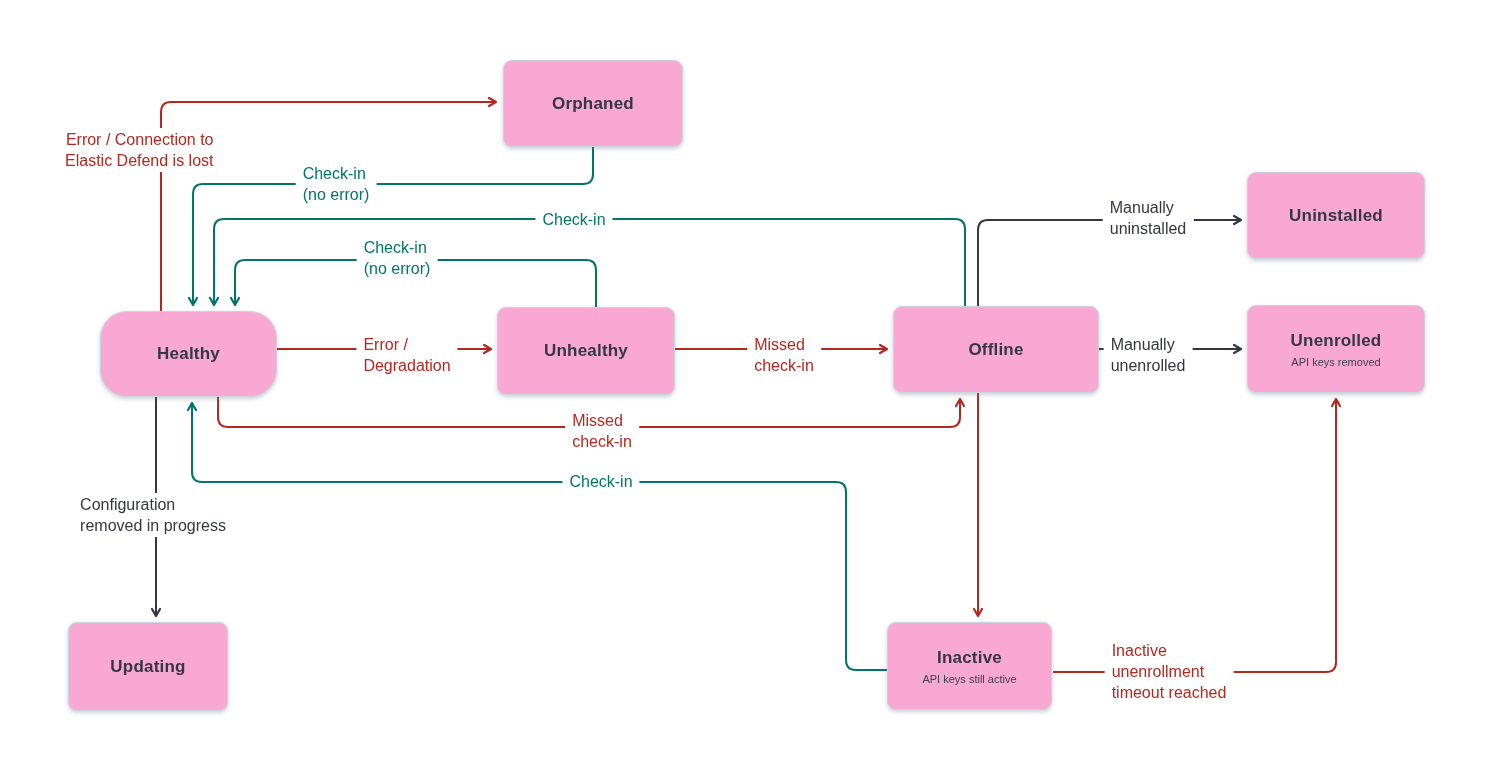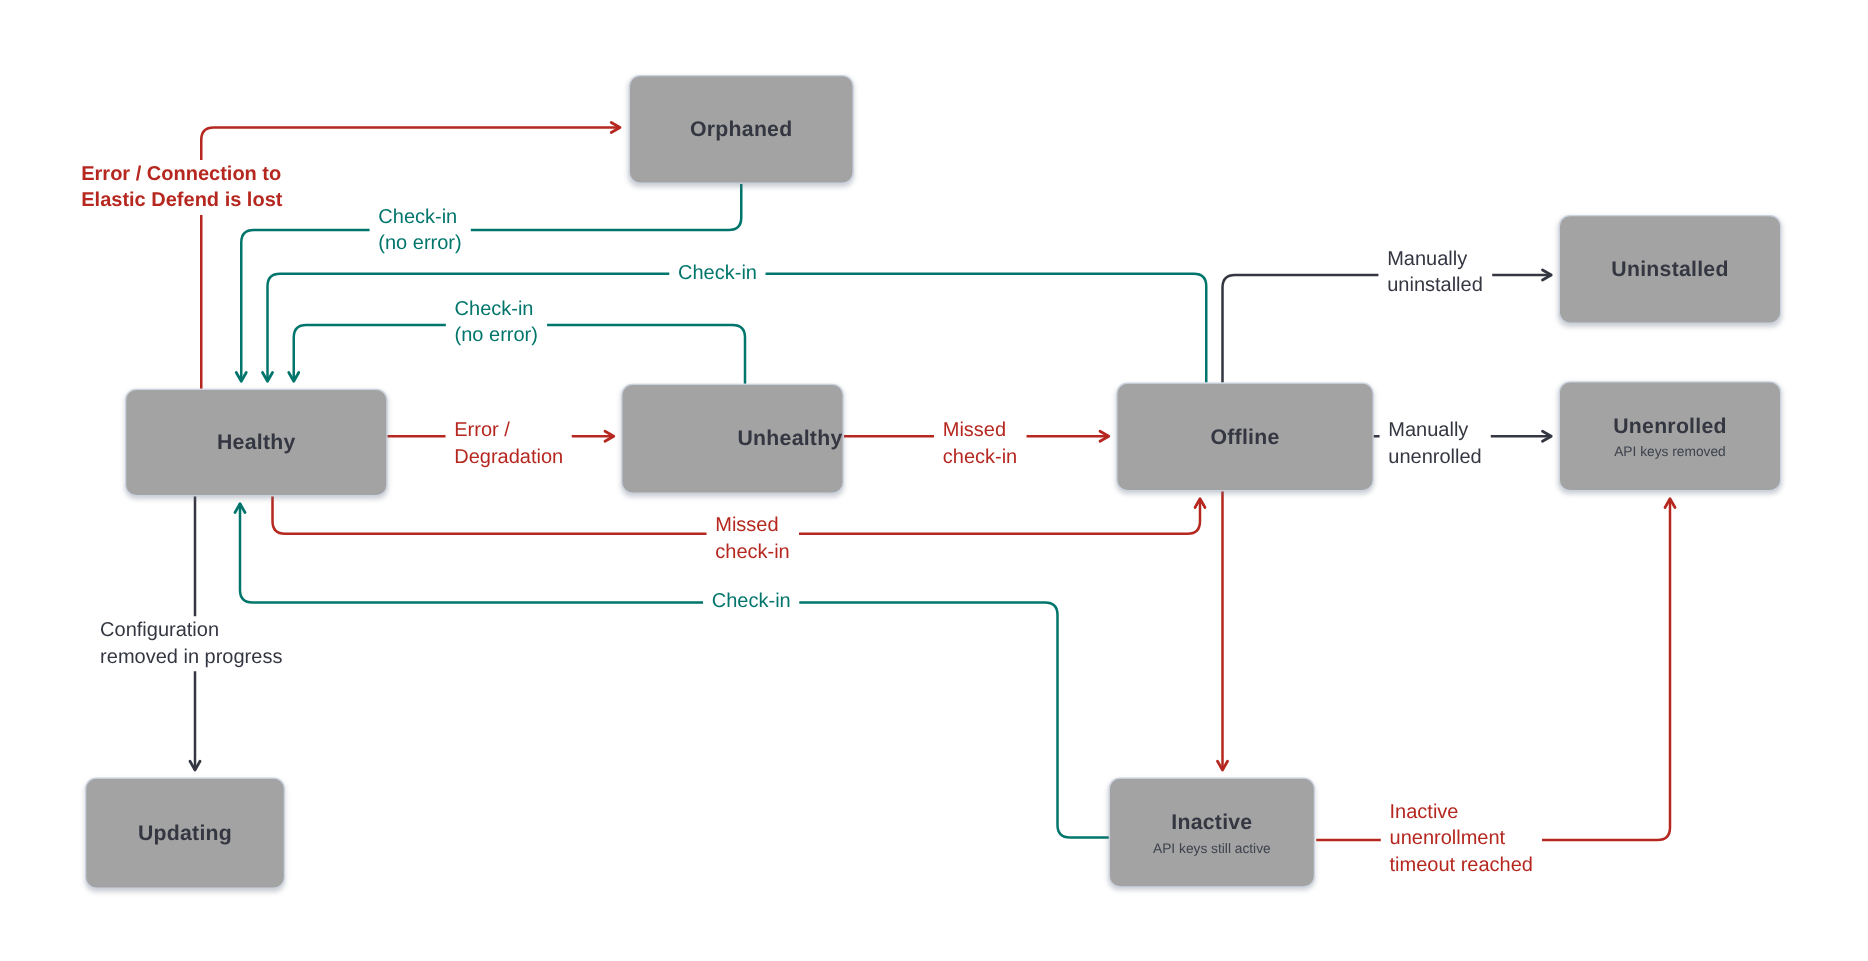--- a/index.html
+++ b/index.html
@@ -2,32 +2,32 @@
 <html><head>
 <meta charset="utf-8">
 <style>
   html,body{margin:0;padding:0;background:#ffffff;}
   .canvas{
     position:relative;width:1494px;height:769px;background:#ffffff;overflow:hidden;
     font-family:"Liberation Sans", sans-serif;
   }
   svg.wires{position:absolute;left:0;top:0;}
   .node{
-    position:absolute;background:#a3a3a3;border:1.5px solid #cbd3df;border-radius:9px;
+    position:absolute;background:#f9a8d4;border:1.5px solid #cbd3df;border-radius:9px;
     box-shadow:0 2px 4px rgba(105,115,135,.35);
     display:flex;flex-direction:column;align-items:center;justify-content:center;
     color:#343741;box-sizing:border-box;
   }
   .node .title{font-weight:bold;font-size:17px;letter-spacing:.2px;}
   .node .sub{font-size:11px;margin-top:5px;color:#3d424d;white-space:nowrap;}
   .lbl{
     position:absolute;transform:translate(-50%,-50%);background:#ffffff;
     padding:1px 7px;font-size:16px;line-height:21px;text-align:left;white-space:pre-line;
   }
-  .lbl.align-left{transform:translate(0,-50%);text-align:left;font-weight:bold;}
+  .lbl.align-left{transform:translate(0,-50%);text-align:right;}
   .red{color:#b5271f;}
   .teal{color:#00756b;}
   .dark{color:#343741;}
 </style>
 </head>
 <body>
 
 <div class="canvas">
 
   <svg class="wires" width="1494" height="769" viewBox="0 0 1494 769">
@@ -86,24 +86,24 @@
   <div class="lbl red" style="left:1169px;top:671px;">Inactive
 unenrollment
 timeout reached</div>
 
   <div class="node" style="left:503px;top:60px;width:180px;height:87px;">
     <span class="title">Orphaned</span>
   </div>
   <div class="node" style="left:1247px;top:172px;width:178px;height:87px;">
     <span class="title">Uninstalled</span>
   </div>
-  <div class="node" style="left:100px;top:311px;width:210px;height:86px;">
+  <div class="node" style="left:100px;top:311px;width:177px;height:86px;border-radius:27px;">
     <span class="title">Healthy</span>
   </div>
-  <div class="node" style="left:497px;top:307px;width:178px;height:88px;align-items:flex-end;">
+  <div class="node" style="left:497px;top:307px;width:178px;height:88px;">
     <span class="title">Unhealthy</span>
   </div>
   <div class="node" style="left:893px;top:306px;width:206px;height:87px;">
     <span class="title">Offline</span>
   </div>
   <div class="node" style="left:1247px;top:305px;width:178px;height:88px;">
     <span class="title">Unenrolled</span>
     <span class="sub">API keys removed</span>
   </div>
   <div class="node" style="left:68px;top:622px;width:160px;height:89px;">

